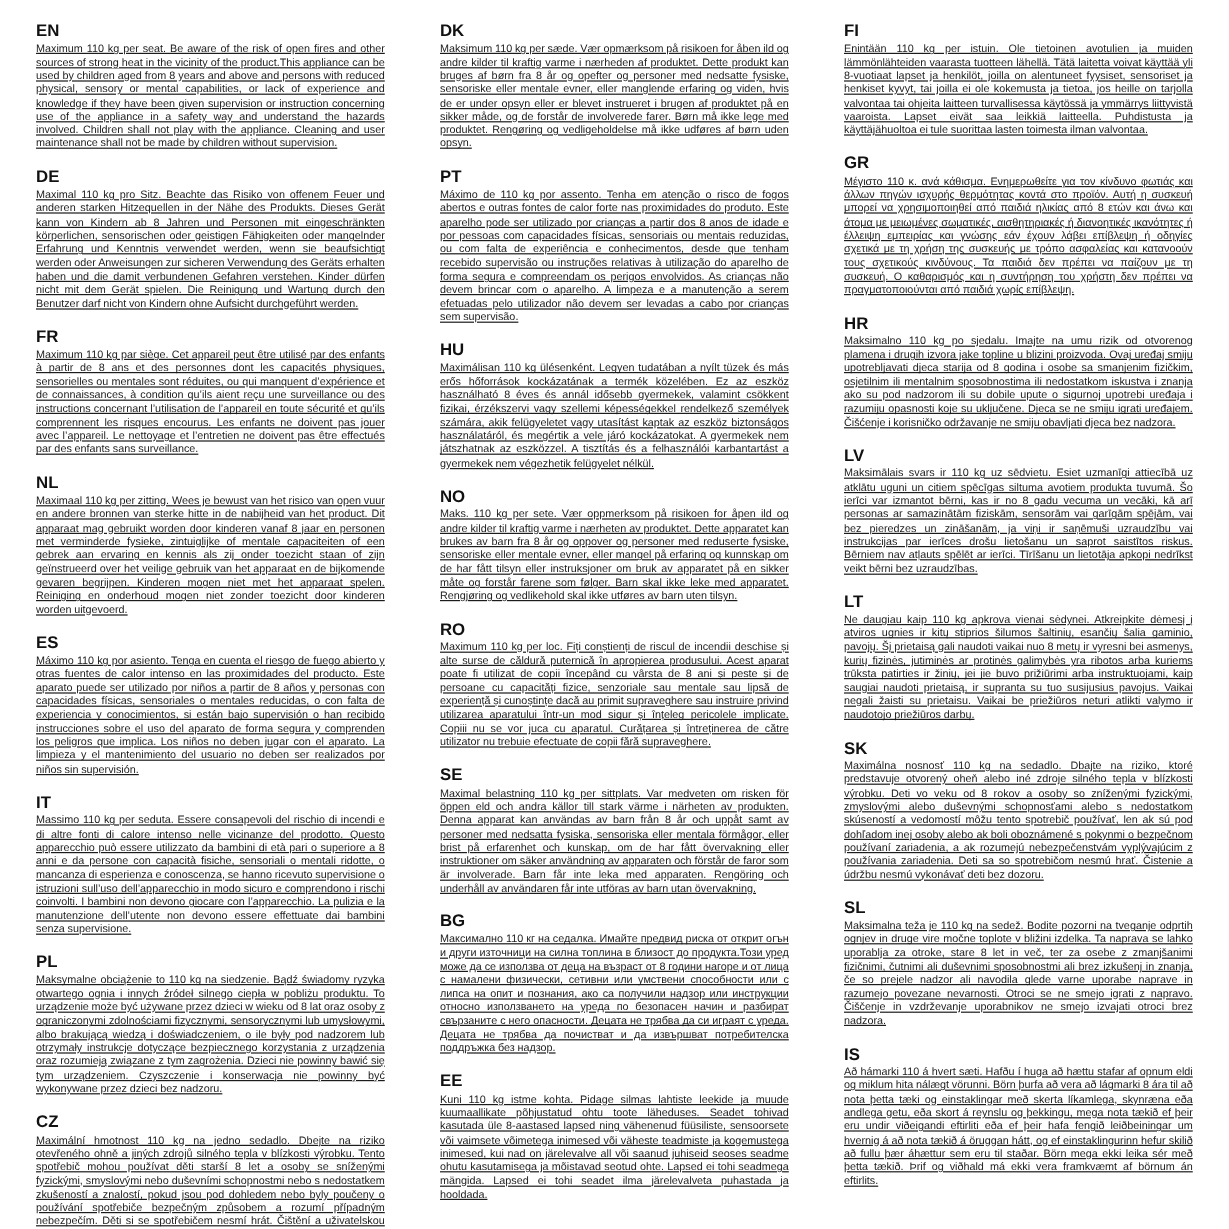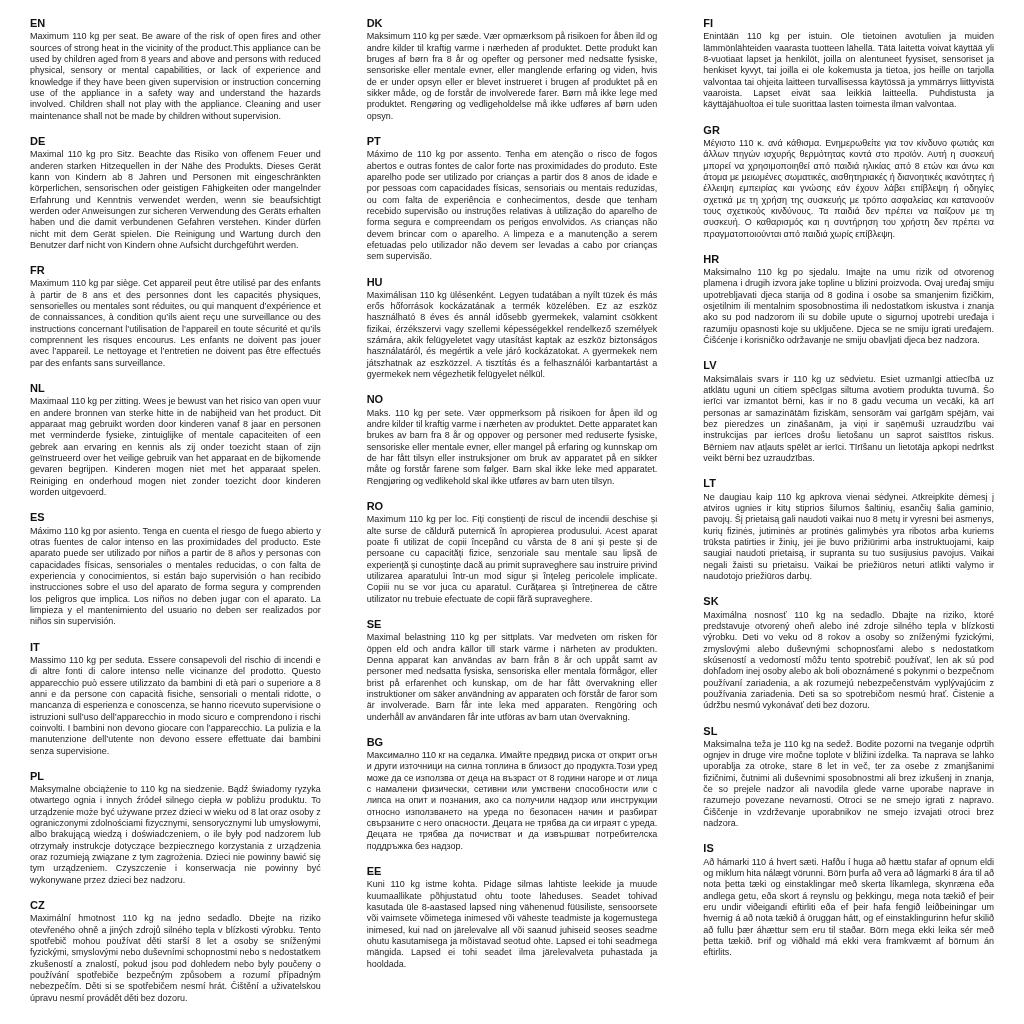--- a/index.html
+++ b/index.html
@@ -13,32 +13,33 @@
     grid-template-columns: 1fr 1fr 1fr;
     column-gap: 46px;
     font-family: "Liberation Sans", "DejaVu Sans", sans-serif;
     color: #1a1a1a;
     overflow: hidden;
   }
   .column { display: flex; flex-direction: column; min-width: 0; }
   .section { margin: 0 0 12px 0; }
   .lang-code {
     margin: 0 0 1px 0;
-    font-size: 11px;
+    font-size: 14px;
     line-height: 1.3;
     font-weight: bold;
     color: #111111;
   }
   .lang-text {
     margin: 0;
     font-size: 9px;
     line-height: 1.26;
     color: #1c1c1c;
     text-align: justify;
     word-spacing: -0.2px;
+    text-decoration: underline;
   }
 </style>
 </head>
 <body>
 
 <div class="page">
   <div class="column">
       <div class="section">
         <p class="lang-code">EN</p>
         <p class="lang-text">Maximum 110 kg per seat. Be aware of the risk of open fires and other sources of strong heat in the vicinity of the product.This appliance can be used by children aged from 8 years and above and persons with reduced physical, sensory or mental capabilities, or lack of experience and knowledge if they have been given supervision or instruction concerning use of the appliance in a safety way and understand the hazards involved. Children shall not play with the appliance. Cleaning and user maintenance shall not be made by children without supervision.</p>

